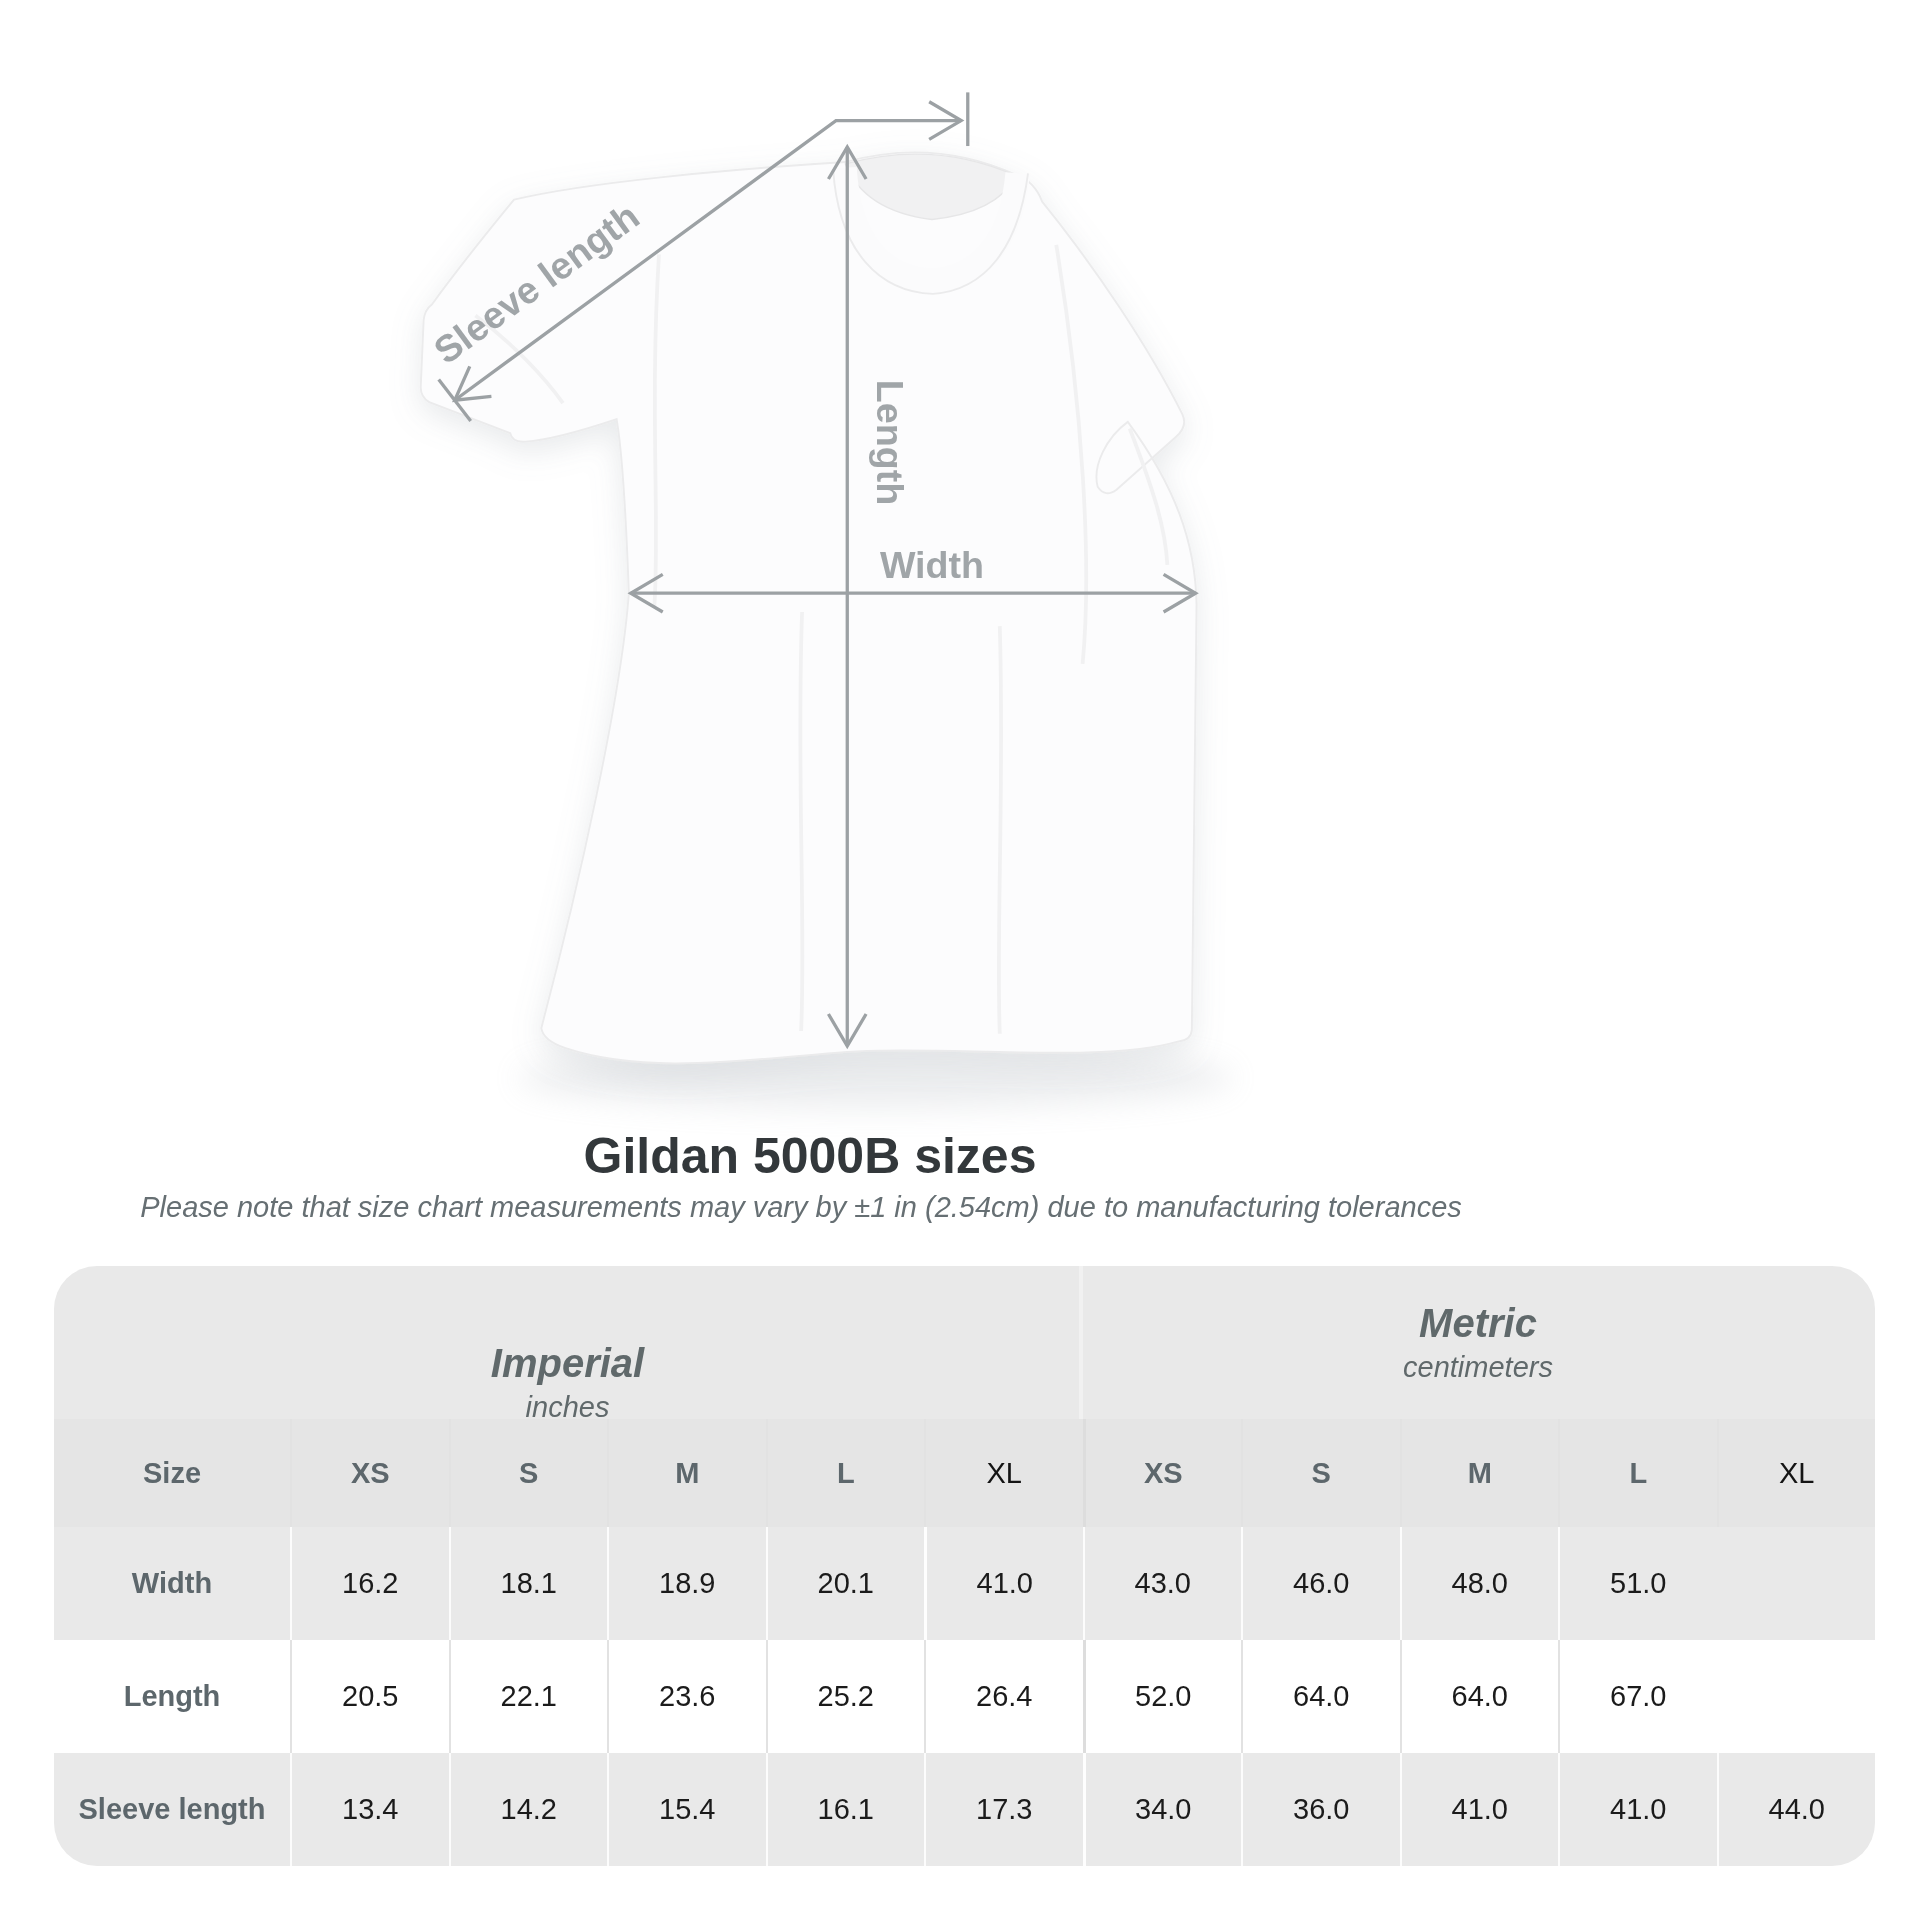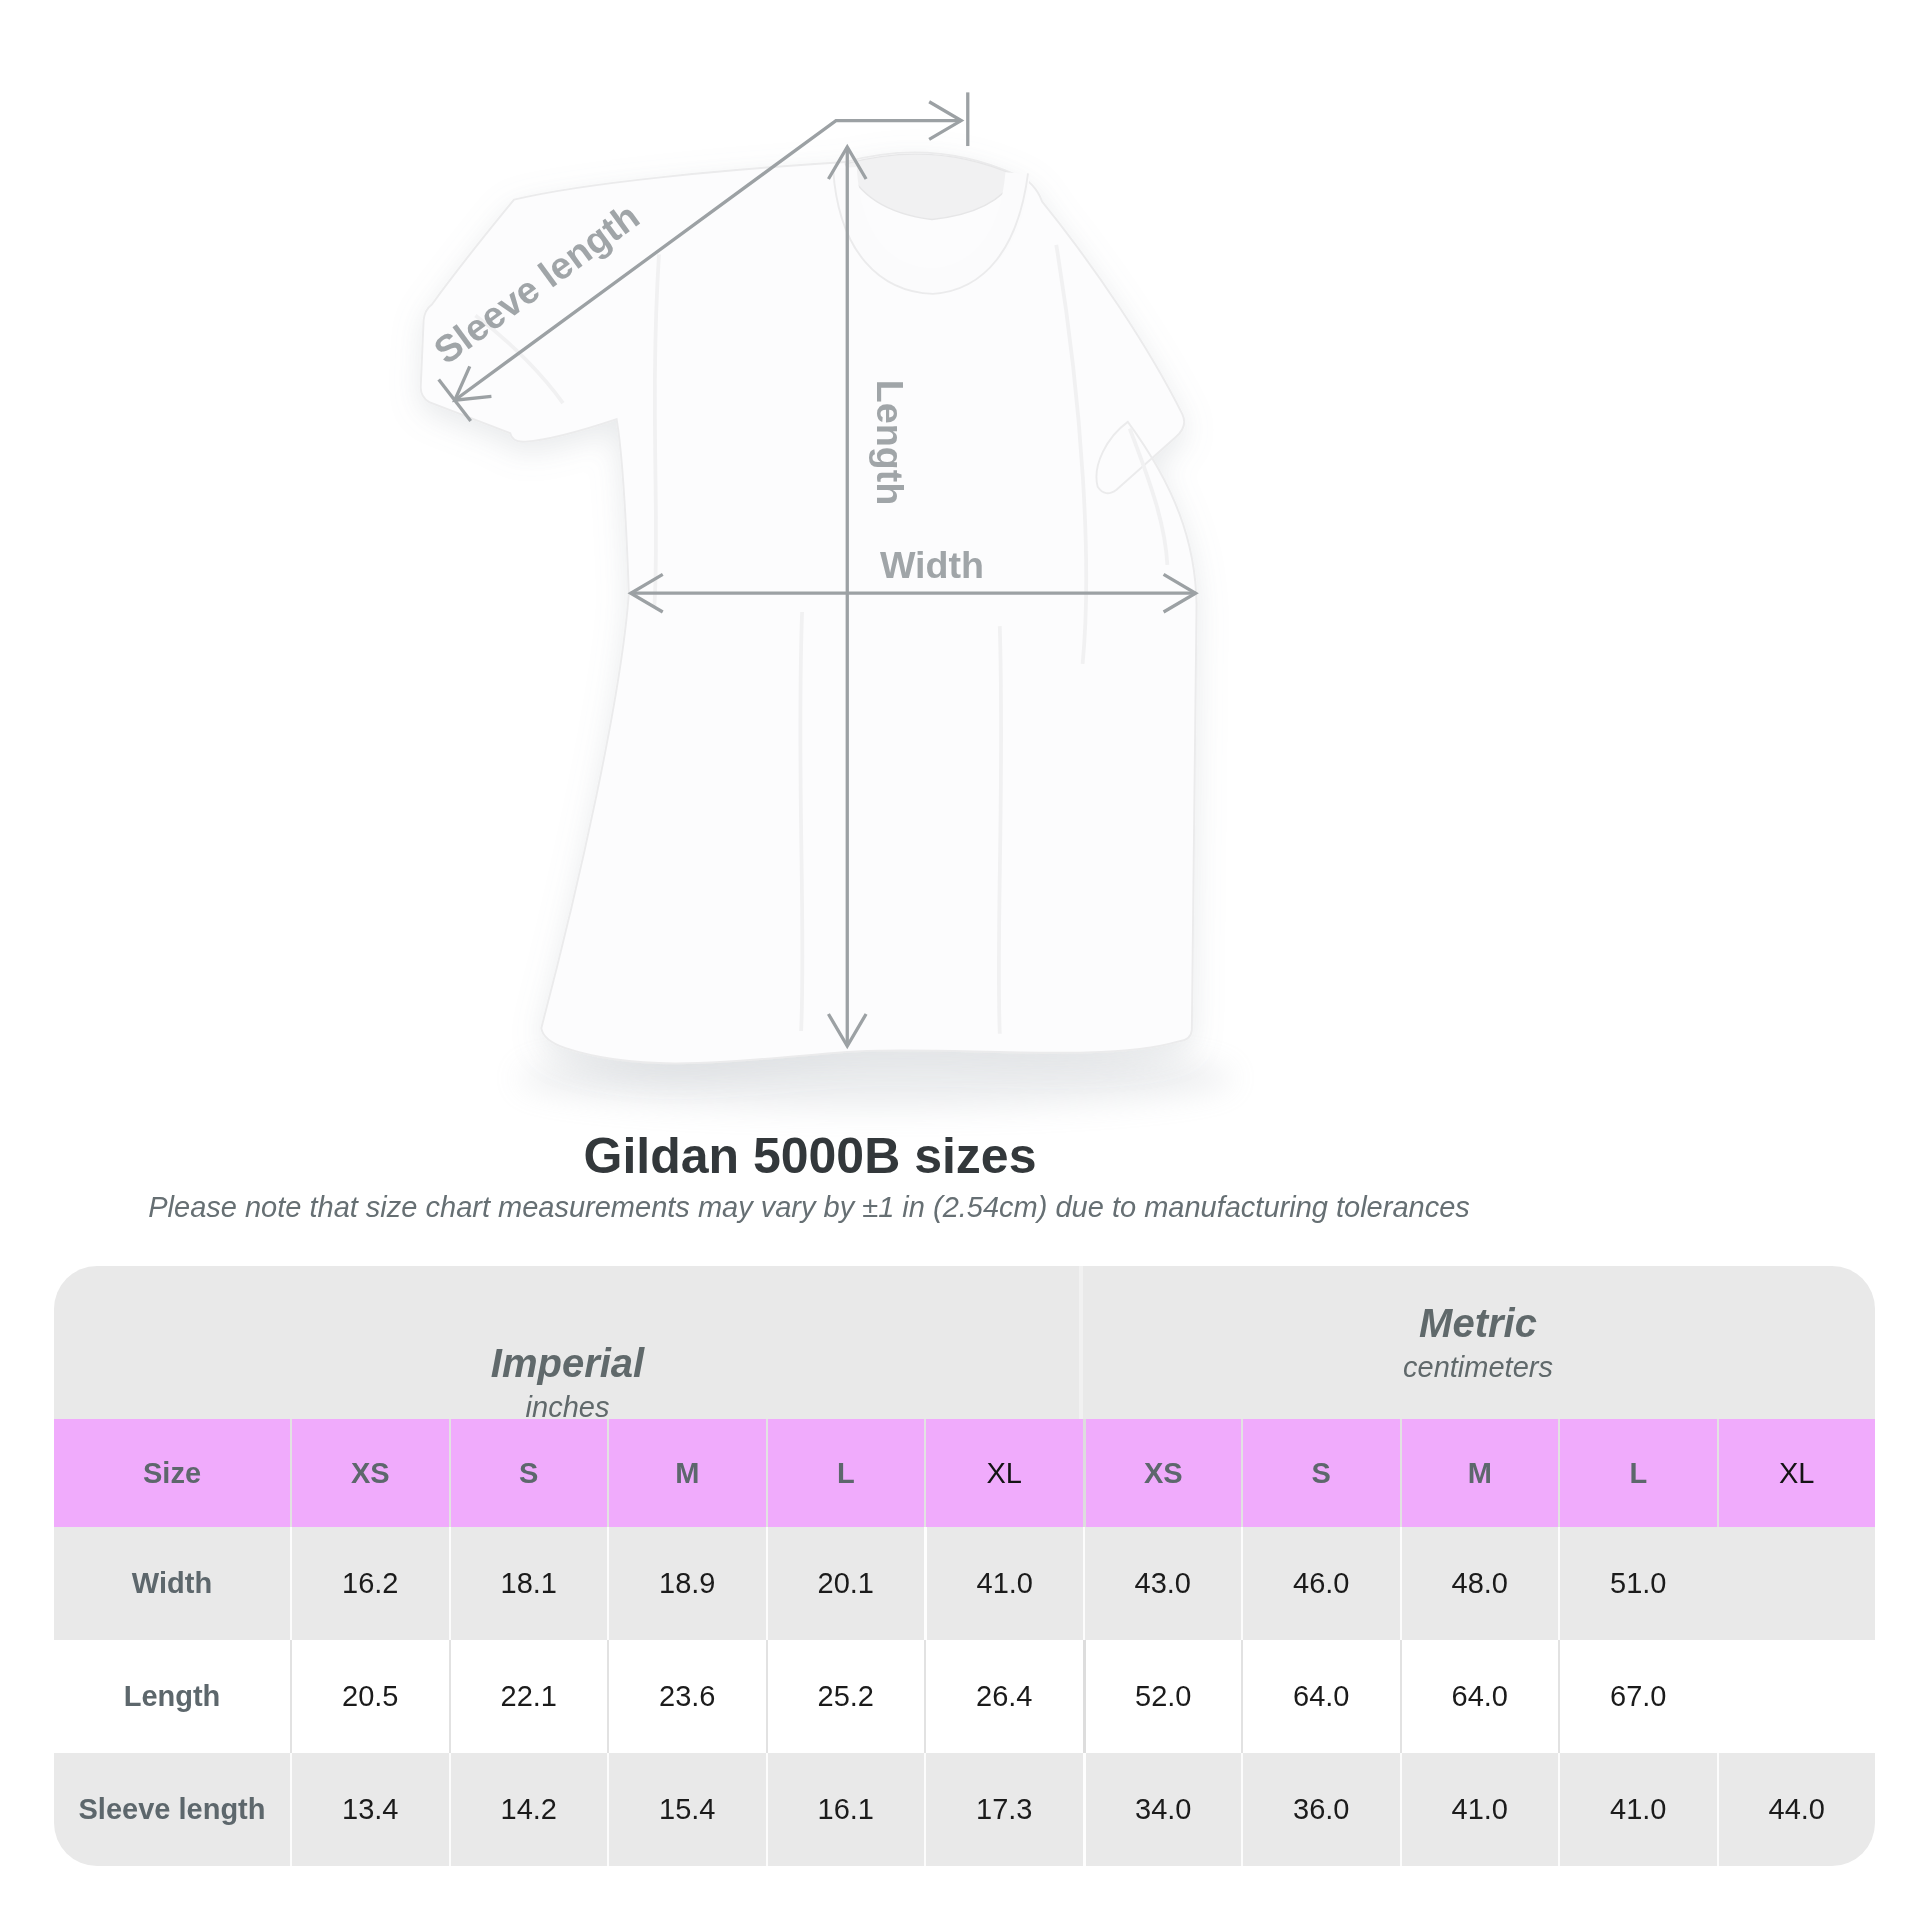--- a/index.html
+++ b/index.html
@@ -7,36 +7,36 @@
         font-family:"Liberation Sans",sans-serif;}
 
   
   .figure-svg{position:absolute;left:0;top:0;width:1928px;height:1177px;}
   .meas-label{font-family:"Liberation Sans",sans-serif;font-weight:bold;font-size:40px;fill:#a0a5a8;}
 
   
   .title{position:absolute;left:0;top:1128px;width:1620px;text-align:center;
          font-size:50px;font-weight:bold;color:#33383b;line-height:56px;}
   .subtitle{position:absolute;left:0;top:1188px;width:1602px;text-align:center;
-         font-size:29px;font-style:italic;color:#666f73;line-height:38px;padding-left:8px;}
+         font-size:29px;font-style:italic;color:#666f73;line-height:38px;}
 
   
   .size-table{position:absolute;left:54px;top:1266px;width:1821px;}
   .band{position:relative;height:153px;background:#e9e9e9;
         border-top-left-radius:43px;border-top-right-radius:43px;}
   .band-half{position:absolute;top:0;height:100%;display:flex;flex-direction:column;
         align-items:center;justify-content:center;gap:5.6px;}
   .band-half.left{left:0;width:1027px;margin-top:40px;}
   .band-half.right{left:1027px;width:794px;}
   .band-divider{position:absolute;left:1025px;top:0;width:3.8px;height:100%;background:#f1f1f1;}
   .group-name{font-size:40px;font-weight:bold;font-style:italic;color:#60696b;line-height:43px;}
   .group-unit{font-size:29px;font-style:italic;color:#60696b;line-height:32px;}
 
   .t-row{display:grid;grid-template-columns:236px repeat(10,1fr);}
-  .t-row.head{height:108px;background:#f0abfc;}
+  .t-row.head{height:108px;background:#e5e5e5;}
   .t-row.gray{height:113px;background:#e9e9e9;}
   .t-row.white{height:113px;background:#ffffff;}
   .t-row.last{border-bottom-left-radius:43px;border-bottom-right-radius:43px;overflow:hidden;}
 
   .cell{display:flex;align-items:center;justify-content:center;}
   .t-row.head .cell.sep,
   .t-row.white .cell.sep{border-left:2.8px solid #e2e2e2;}
   .t-row.head .cell.sep-strong,
   .t-row.white .cell.sep-strong{border-left:3.8px solid #dddddd;}
   .t-row.gray .cell.sep{border-left:2.8px solid rgba(255,255,255,0.85);}

